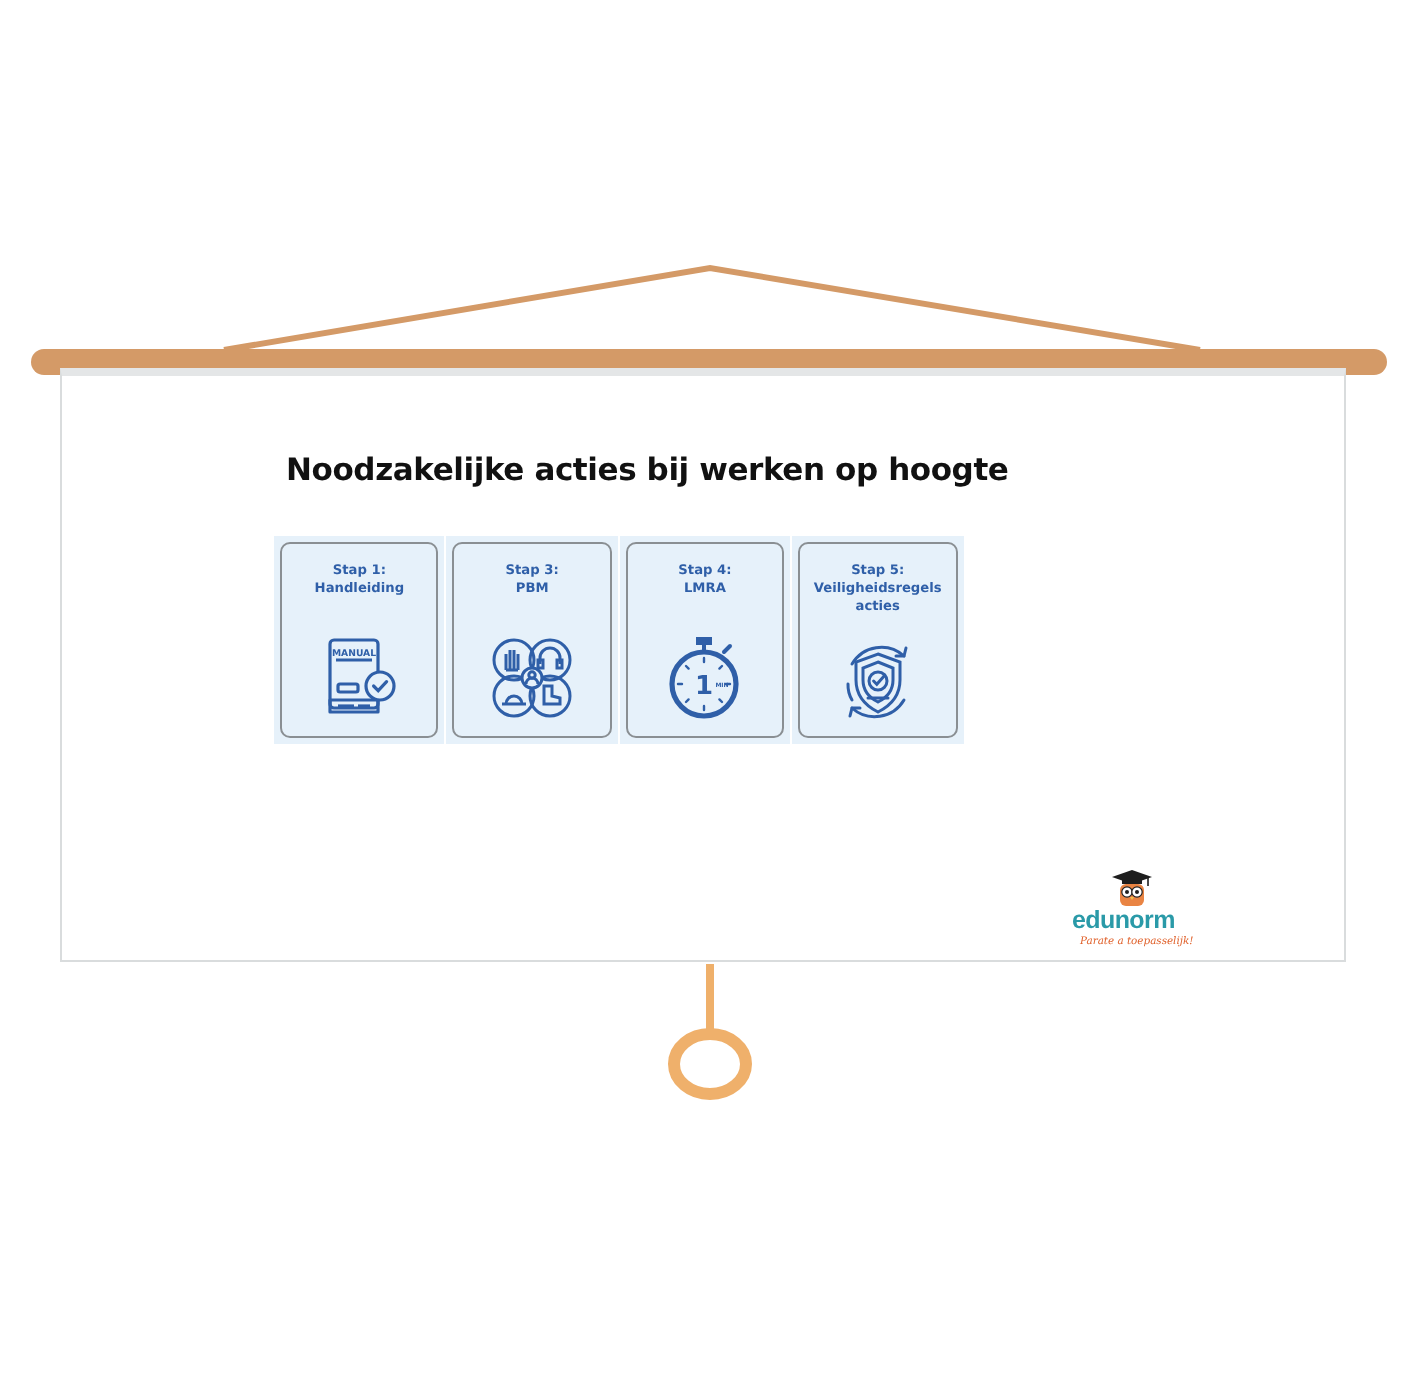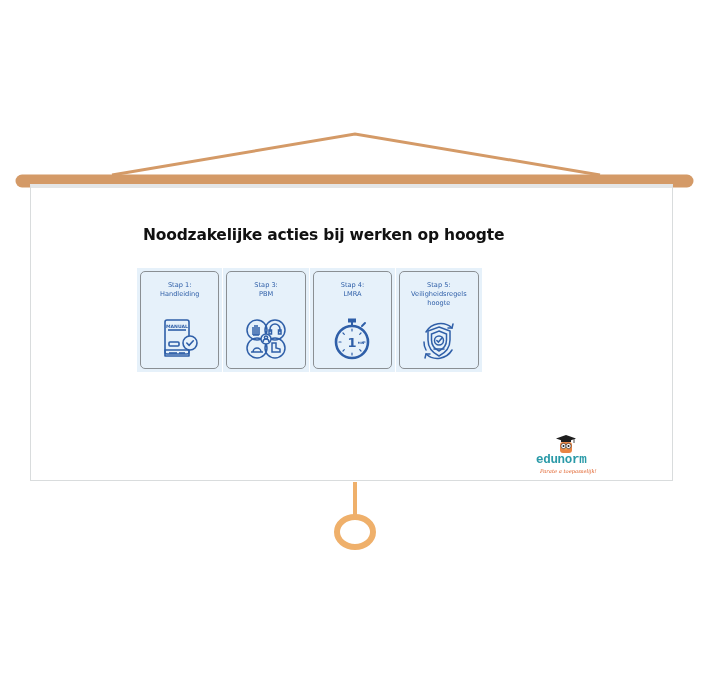--- a/index.html
+++ b/index.html
@@ -49,39 +49,39 @@
       border: 1px solid #8a8f93;
       border-radius: 5px;
       background: #e6f1fa;
       display: flex; flex-direction: column; align-items: center;
       padding-top: 9px;
       cursor: pointer;
     }
     .step-label {
       font-family: "DejaVu Sans", sans-serif;
       font-size: 6.6px;
-      font-weight: normal;
+      font-weight: bold;
       color: #2f5fa8;
       text-align: center;
       line-height: 9px;
     }
     .step-label span { display: block; }
     .step-icon {
       margin-top: auto;
       margin-bottom: 6px;
       width: 46px; height: 46px;
     }
     .logo {
       position: absolute;
       left: 530px; top: 435px;
       width: 70px; height: 42px;
     }
     .logo-word {
       position: absolute; left: 6px; top: 18px;
-      font-family: Liberation Mono, monospace;
+      font-family: Liberation Sans, sans-serif;
       font-weight: bold; font-size: 12.5px; letter-spacing: -0.3px; text-align: center;
     }
     .logo-word .edu { color: #2a9aa8; }
     .logo-word .norm { color: #2a9aa8; }
     .logo-tag {
       position: absolute; left: 10px; top: 33px;
       font-family: "DejaVu Serif", serif; font-style: italic;
       font-size: 5.2px; color: #e0612b; white-space: nowrap;
     }
     .logo-owl { position: absolute; left: 26px; top: 0px; }
@@ -183,21 +183,21 @@
           <text x="32" y="27.5" font-size="3" font-weight="bold" fill="#2f5fa8" text-anchor="middle" font-family="DejaVu Sans, sans-serif">MIN</text>
         </svg>
       </div>
     </div>
 
     <div class="step-cell">
       <div class="step-card">
         <div class="step-label">
           <span>Stap 5:</span>
           <span>Veiligheidsregels</span>
-          <span>hoogte</span>
+          <span>acties</span>
         </div>
         <svg class="step-icon" viewBox="0 0 46 46" style="margin-bottom:4px">
           <g fill="none" stroke="#2f5fa8" stroke-width="1.5" stroke-linecap="round">
             <path d="M10 14 a17 17 0 0 1 26 -4"></path>
             <path d="M36 10 l1 -4 m-1 4 l-4 0"></path>
             <path d="M36 32 a17 17 0 0 1 -26 4"></path>
             <path d="M10 36 l-1 4 m1 -4 l4 0"></path>
             <path d="M8 24 a15 15 0 0 0 2 8"></path>
             <path d="M23 9 l11 4 v9 c0 8 -5 13 -11 16 c-6 -3 -11 -8 -11 -16 v-9 z"></path>
             <path d="M23 13 l7.5 3 v6 c0 5.5 -3.5 9 -7.5 11 c-4 -2 -7.5 -5.5 -7.5 -11 v-6 z"></path>

